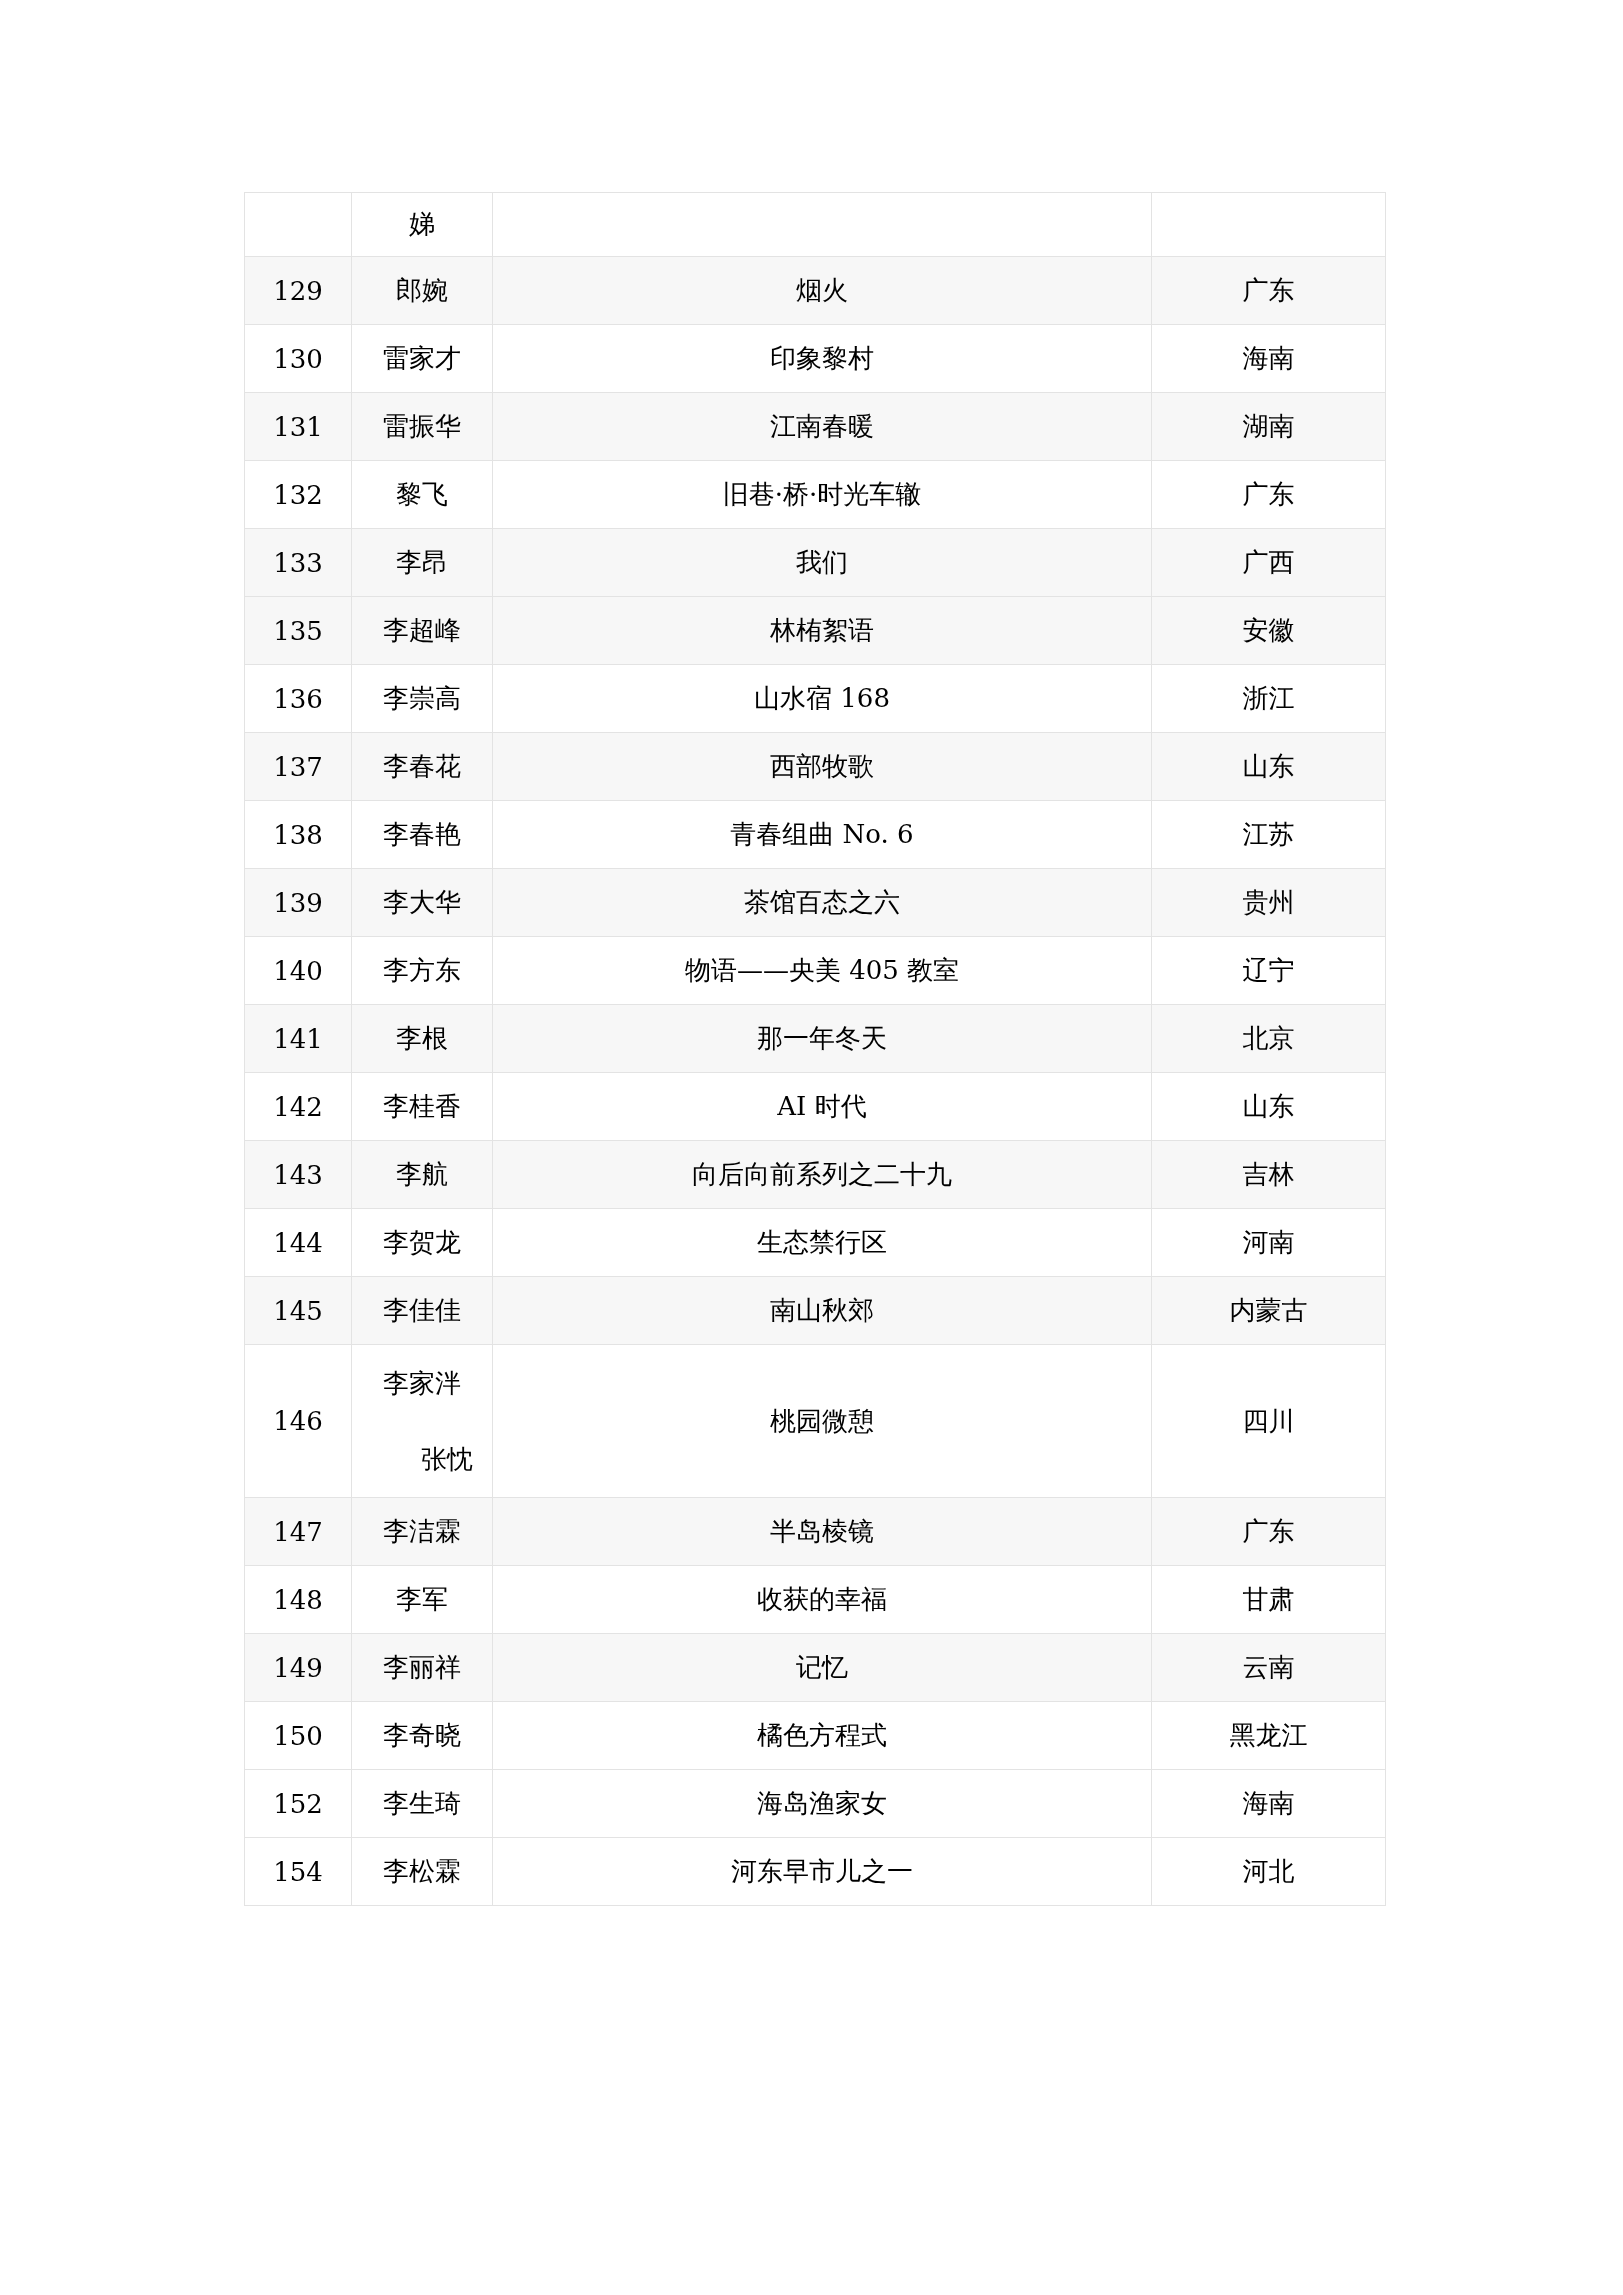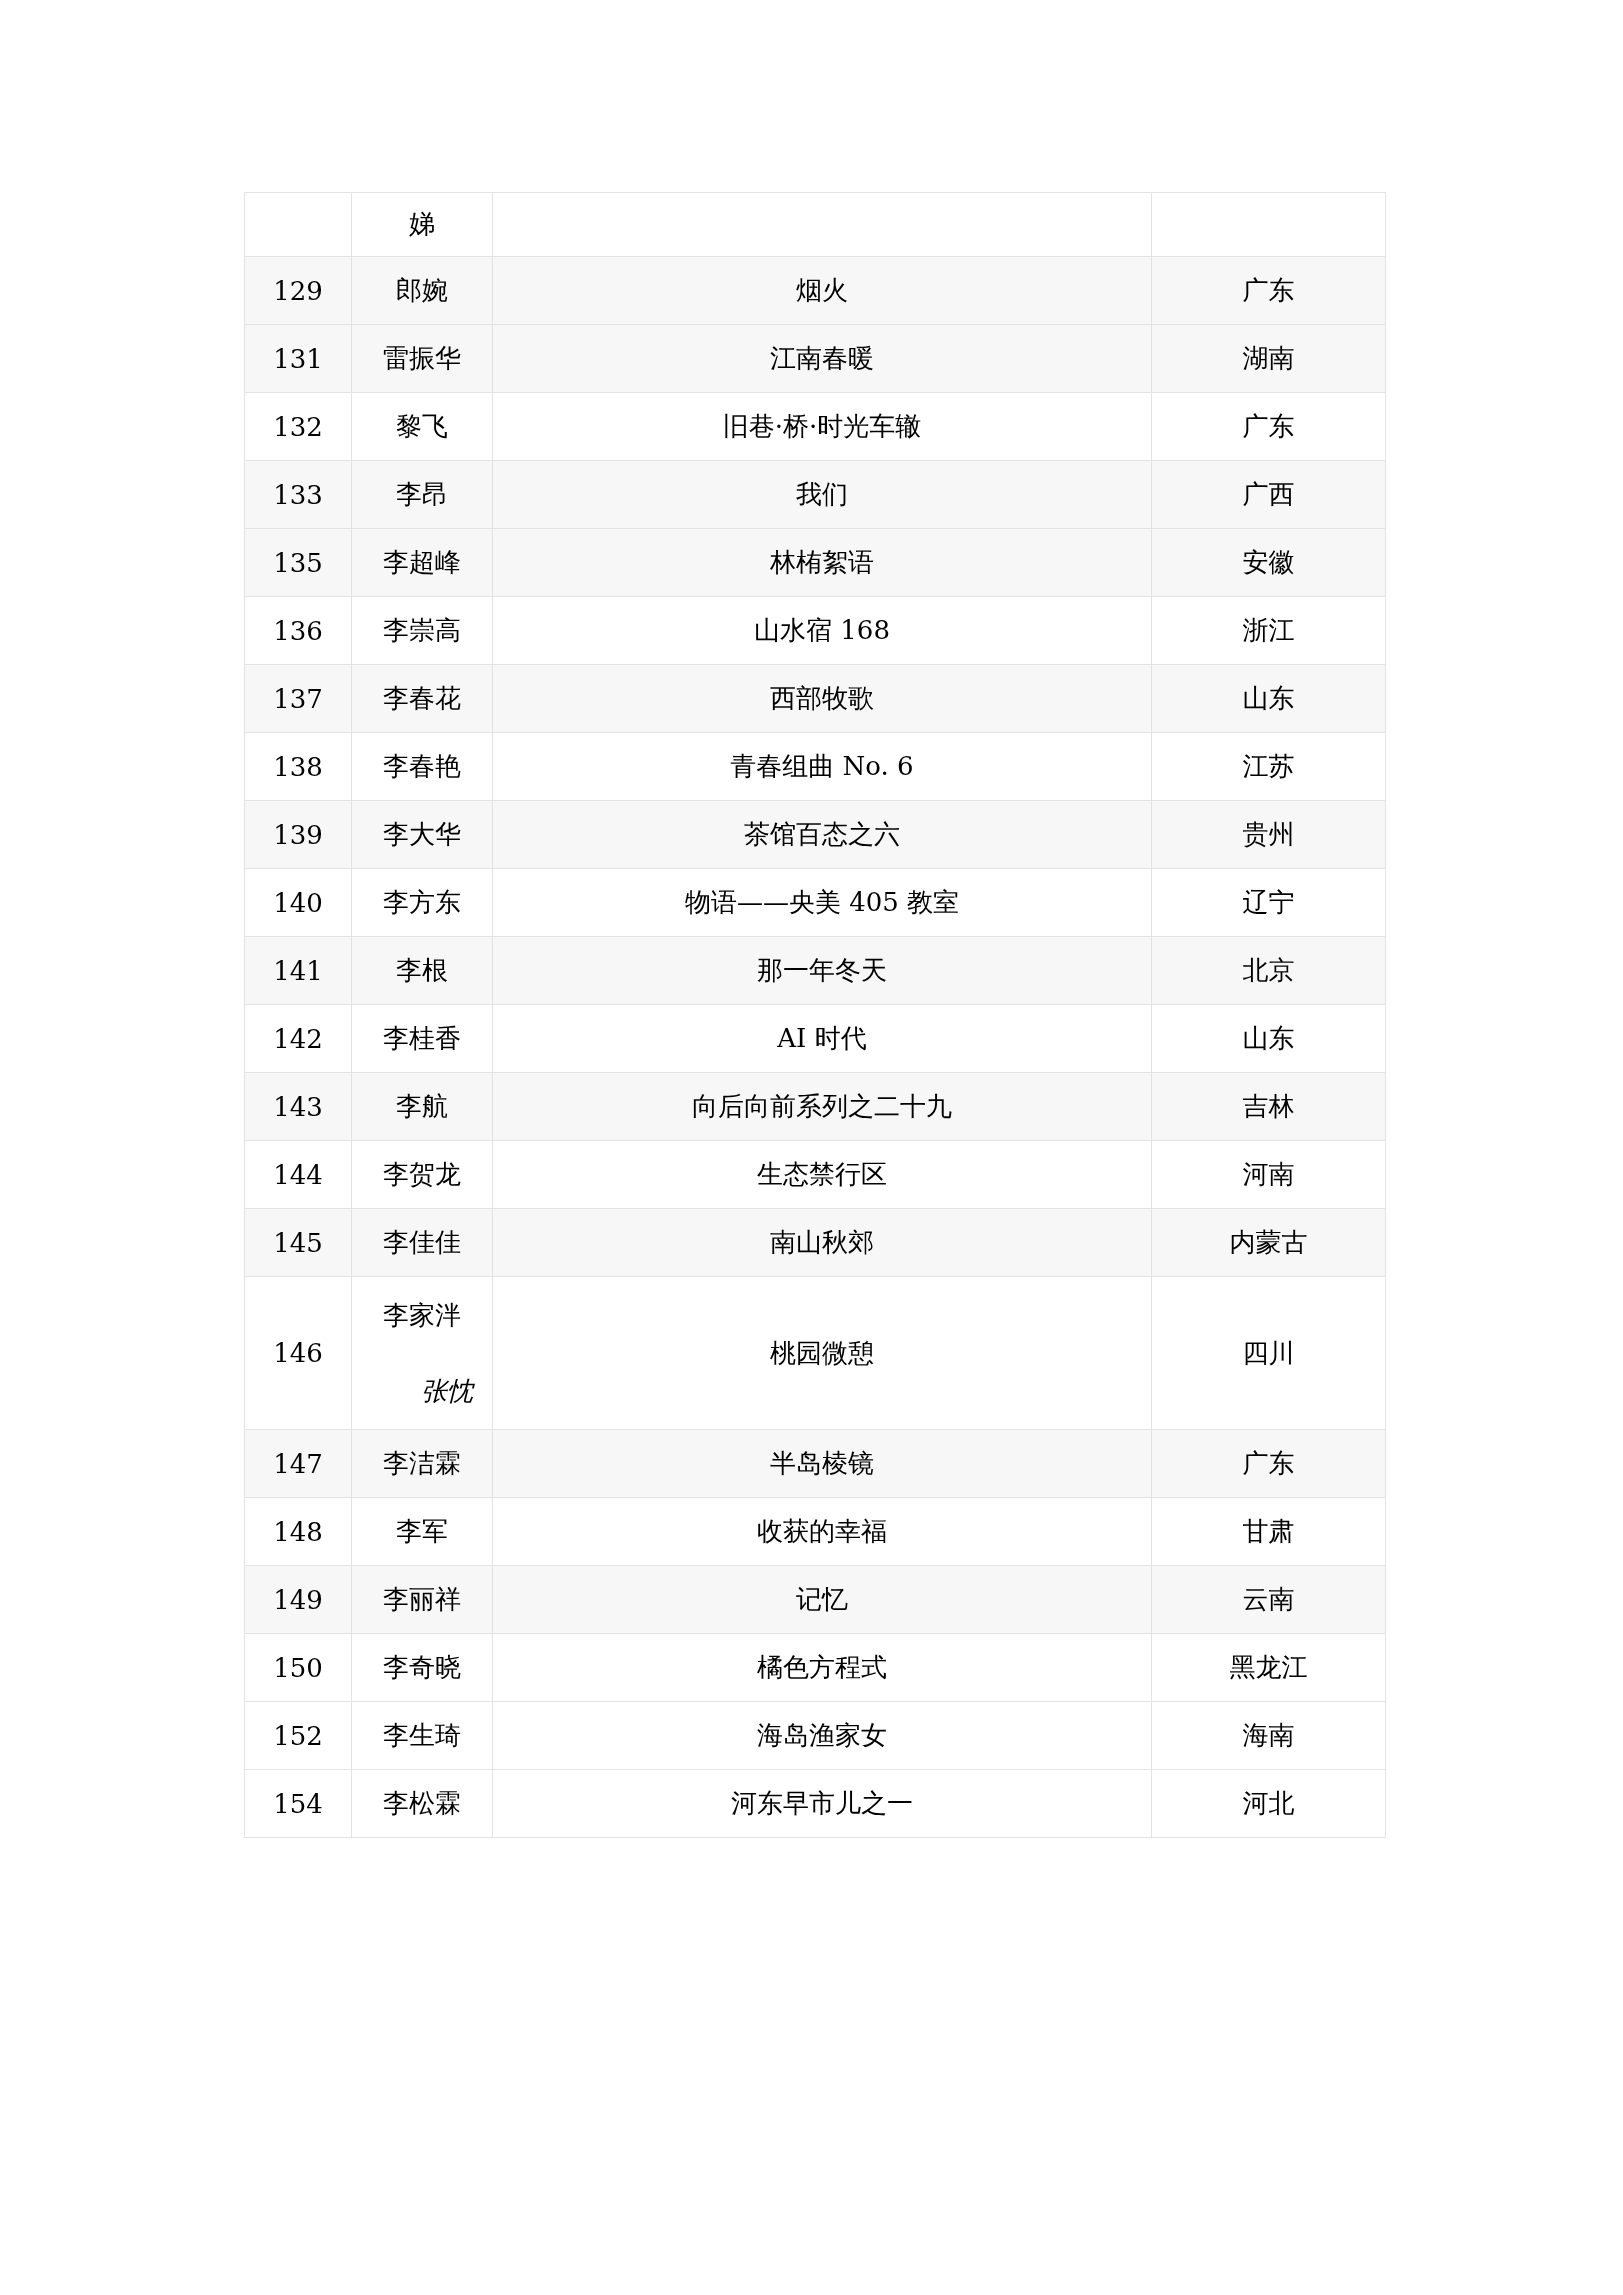--- a/index.html
+++ b/index.html
@@ -32,21 +32,21 @@
     vertical-align: middle;
     padding: 0;
     overflow: hidden;
     white-space: nowrap;
   }
   tr.row-std       { height: 68px; }
   tr.row-carryover { height: 64px;  }
   tr.row-tall      { height: 136px; }
   tr.alt td        { background: #f7f7f7; }
   .name-line  { display: block; line-height: 76px; }
-  .name-line.second { transform: translateX(25px); font-style: italic; }
+  .name-line.second { transform: translateX(25px); }
 </style>
 <style>.page{color:#000000;}table.entries td{border-color:#e3e3e3;}tr.alt td{background:#f7f7f7;margin-left:44px;}</style></head>
 <body style="background: rgb(255, 255, 255);">
 
 <div class="page">
   <table class="entries">
     <colgroup>
       <col style="width:107px">
       <col style="width:141px">
       <col style="width:659px">
@@ -59,20 +59,26 @@
         <td></td>
         <td></td>
       </tr>
 
     <tr class="row-std alt">
           <td>129</td>
           <td>郎婉</td>
           <td>烟火</td>
           <td>广东</td>
         </tr>
+        <tr class="row-std">
+          <td>130</td>
+          <td>雷家才</td>
+          <td>印象黎村</td>
+          <td>海南</td>
+        </tr>
         <tr class="row-std alt">
           <td>131</td>
           <td>雷振华</td>
           <td>江南春暖</td>
           <td>湖南</td>
         </tr>
         <tr class="row-std">
           <td>132</td>
           <td>黎飞</td>
           <td>旧巷·桥·时光车辙</td>

